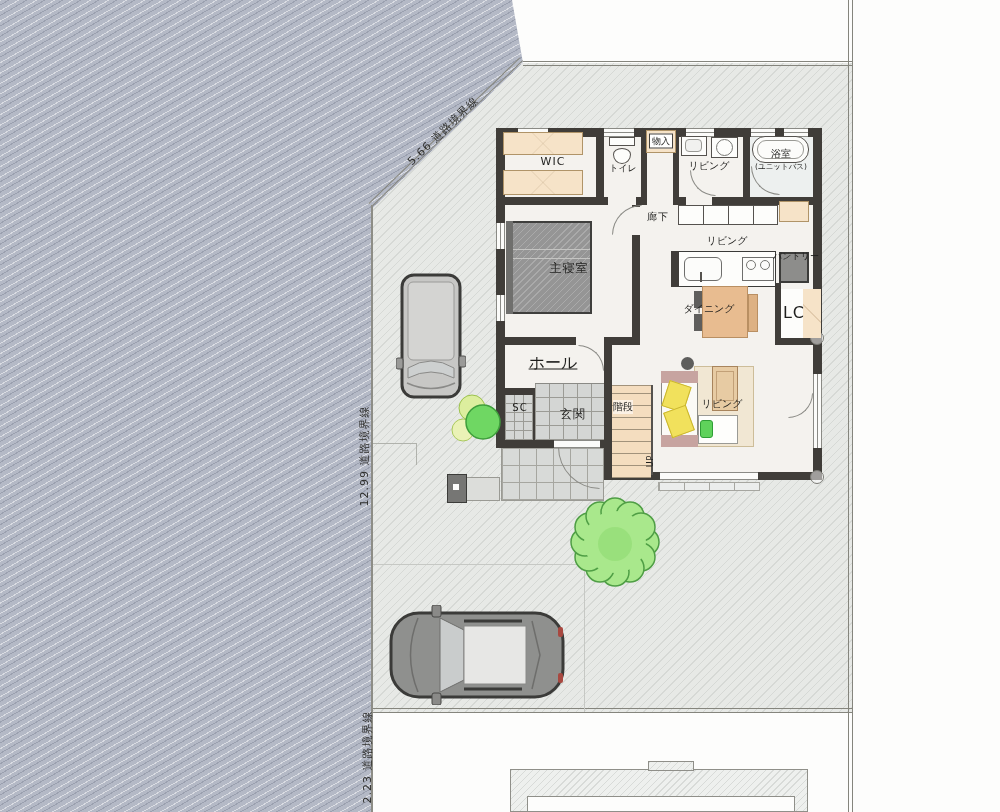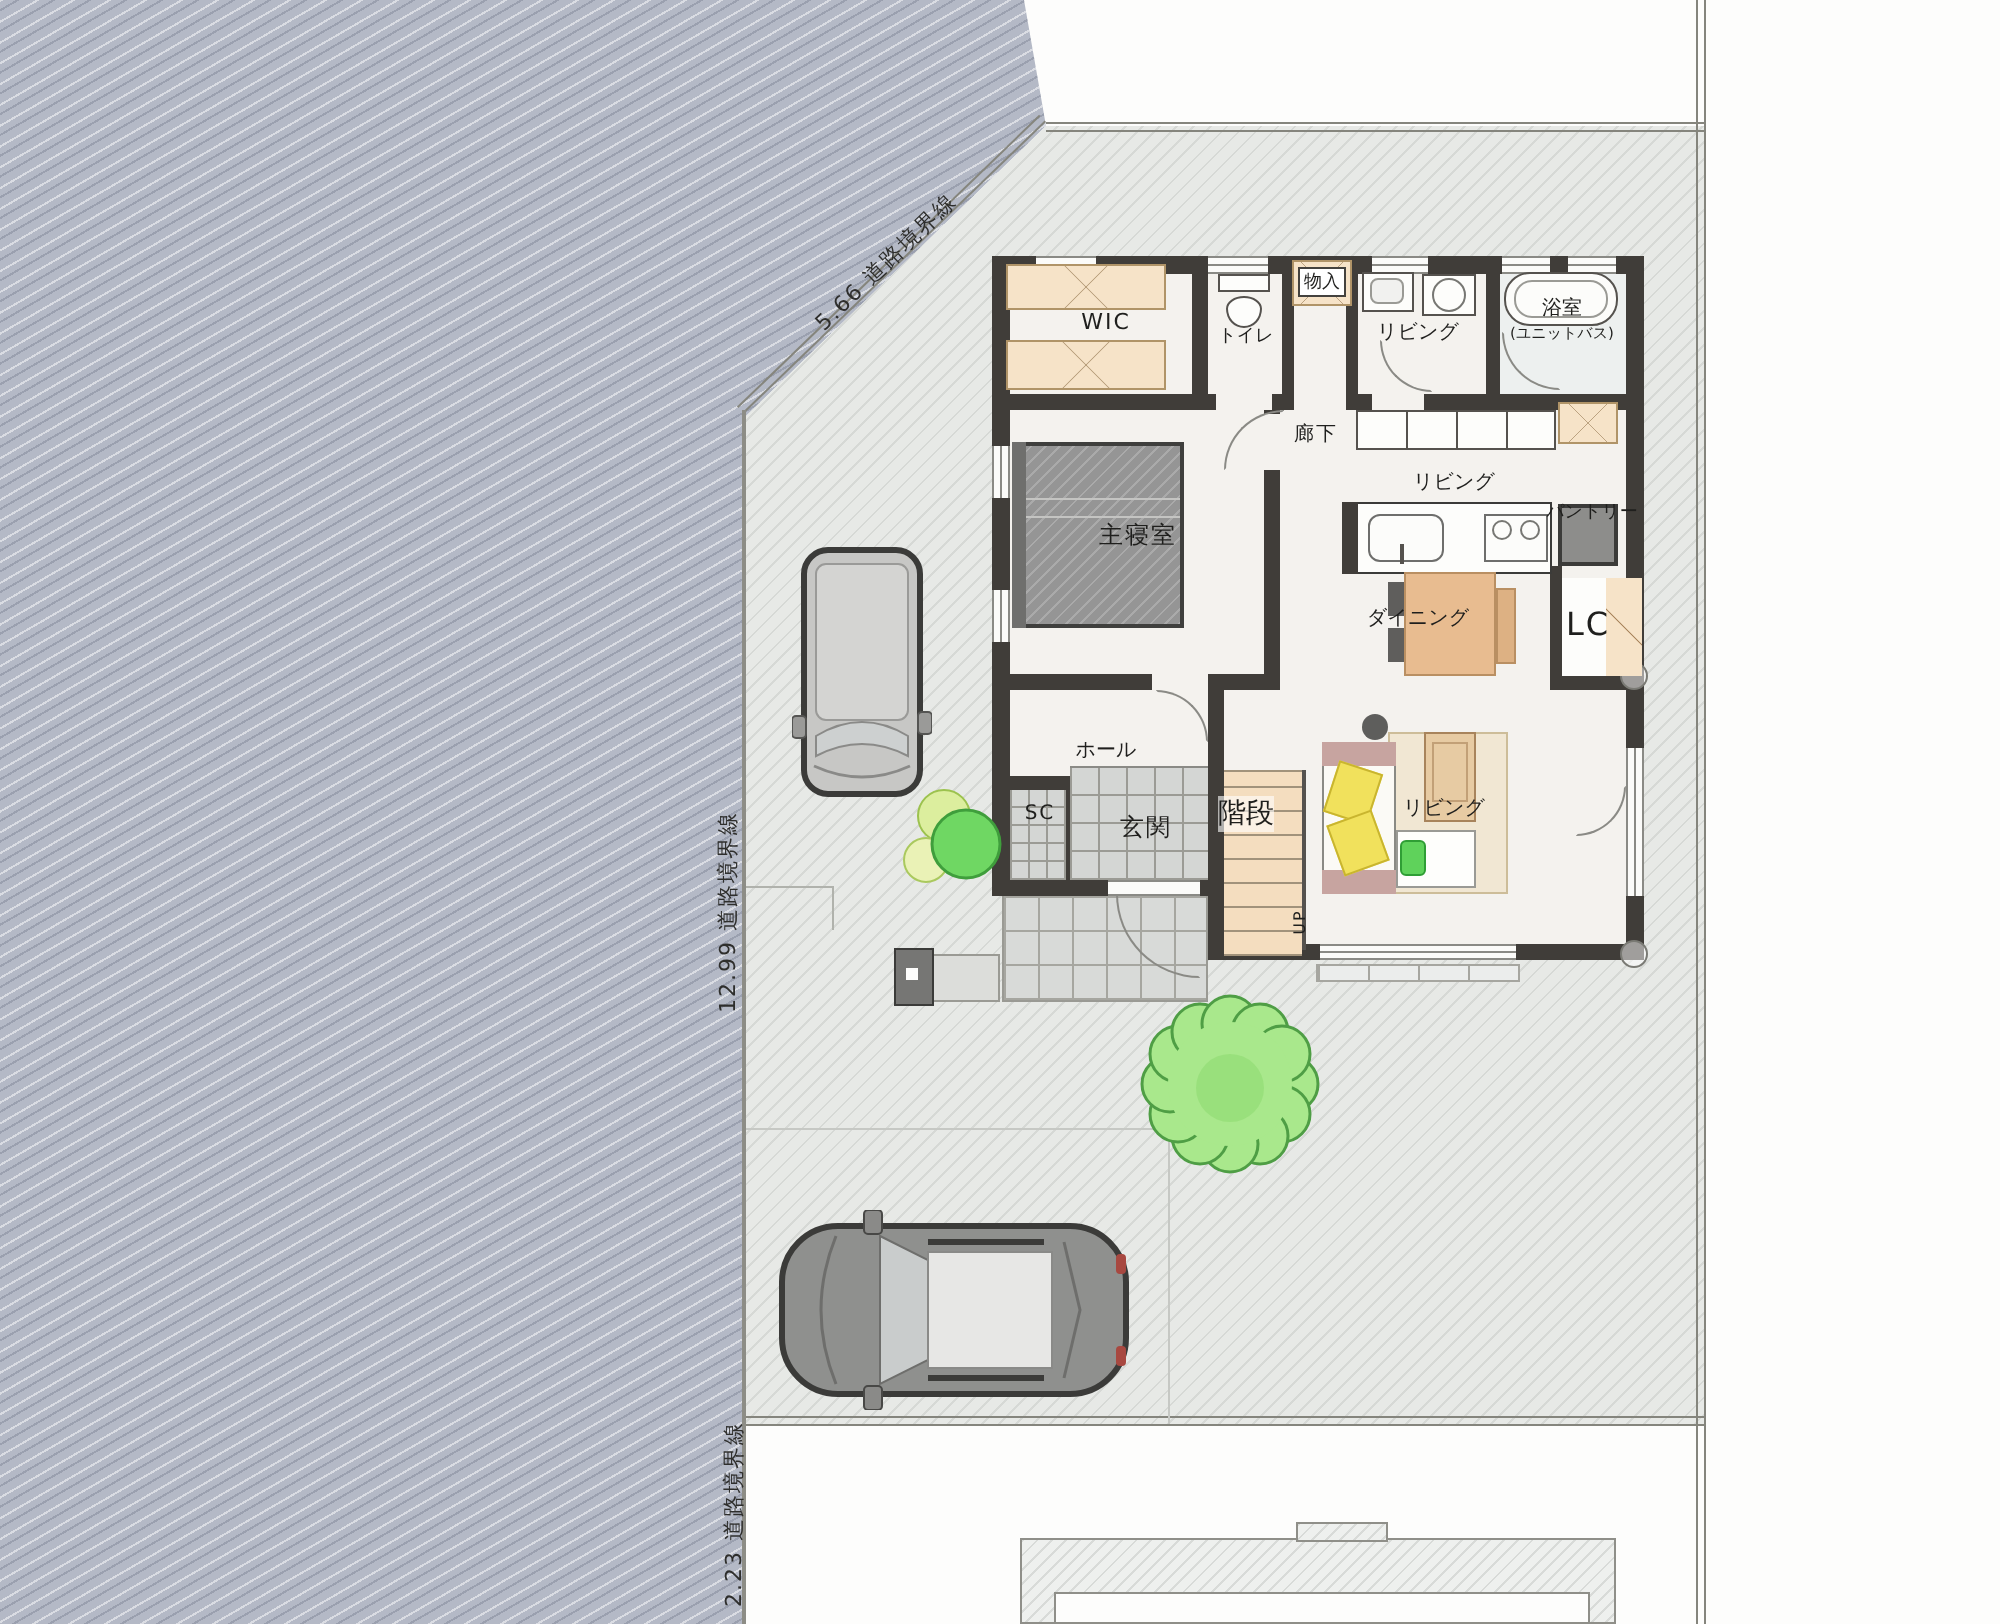--- a/index.html
+++ b/index.html
@@ -174,24 +174,24 @@
   <div class="lbl lbl-sm" style="left:709px;top:166px;font-size:10px;">リビング</div>
   <div class="lbl lbl-sm" style="left:781px;top:154px;font-size:10px;">浴室</div>
   <div class="lbl lbl-xs" style="left:781px;top:167px;">(ユニットバス)</div>
   <div class="lbl" style="left:658px;top:217px;font-size:10px;">廊下</div>
   <div class="lbl" style="left:569px;top:268px;font-size:12px;">主寝室</div>
   <div class="lbl lbl-sm" style="left:727px;top:241px;font-size:10px;">リビング</div>
   <div class="lbl lbl-sm" style="left:796px;top:256px;">パントリー</div>
   <div class="lbl lbl-sm" style="left:709px;top:309px;font-size:10px;">ダイニング</div>
   <div class="lbl" style="left:794px;top:312px;font-size:16px;">LC</div>
   <div class="lbl lbl-sm" style="left:722px;top:404px;font-size:10px;">リビング</div>
-  <div class="lbl lbl-sm" style="left:553px;top:375px;font-size:10px;">ホール</div>
+  <div class="lbl lbl-sm" style="left:553px;top:363px;font-size:16px;text-decoration:underline;">ホール</div>
   <div class="lbl" style="left:520px;top:407px;font-size:10px;text-align:right;">SC</div>
   <div class="lbl" style="left:573px;top:414px;font-size:12px;">玄関</div>
-  <div class="lbl lbl-sm" style="left:623px;top:407px;font-size:14px;background:rgba(255,255,255,.6);">階段</div>
+  <div class="lbl lbl-sm" style="left:623px;top:407px;font-size:10px;background:rgba(255,255,255,.6);">階段</div>
   <div class="lbl" style="left:650px;top:461px;font-size:8px;transform:translate(-50%,-50%) rotate(-90deg);">UP</div>
 
   <svg class="abs" style="left:450px;top:392px;" width="56" height="62" viewBox="0 0 56 62">
     <circle cx="22" cy="16" r="13" fill="#dcee9e" stroke="#9cc24e" stroke-width="1"></circle>
     <circle cx="13" cy="38" r="11" fill="#eaf2b6" stroke="#aac95e" stroke-width="1"></circle>
     <circle cx="33" cy="30" r="17" fill="#6fd763" stroke="#3f9e3c" stroke-width="1.5"></circle>
   </svg>
   <svg class="abs" style="left:570px;top:497px;" width="90" height="90" viewBox="0 0 90 90">
     <g fill="#a9e88c" stroke="#4f9e45" stroke-width="1.5">
       <circle cx="75" cy="45" r="14"></circle>

